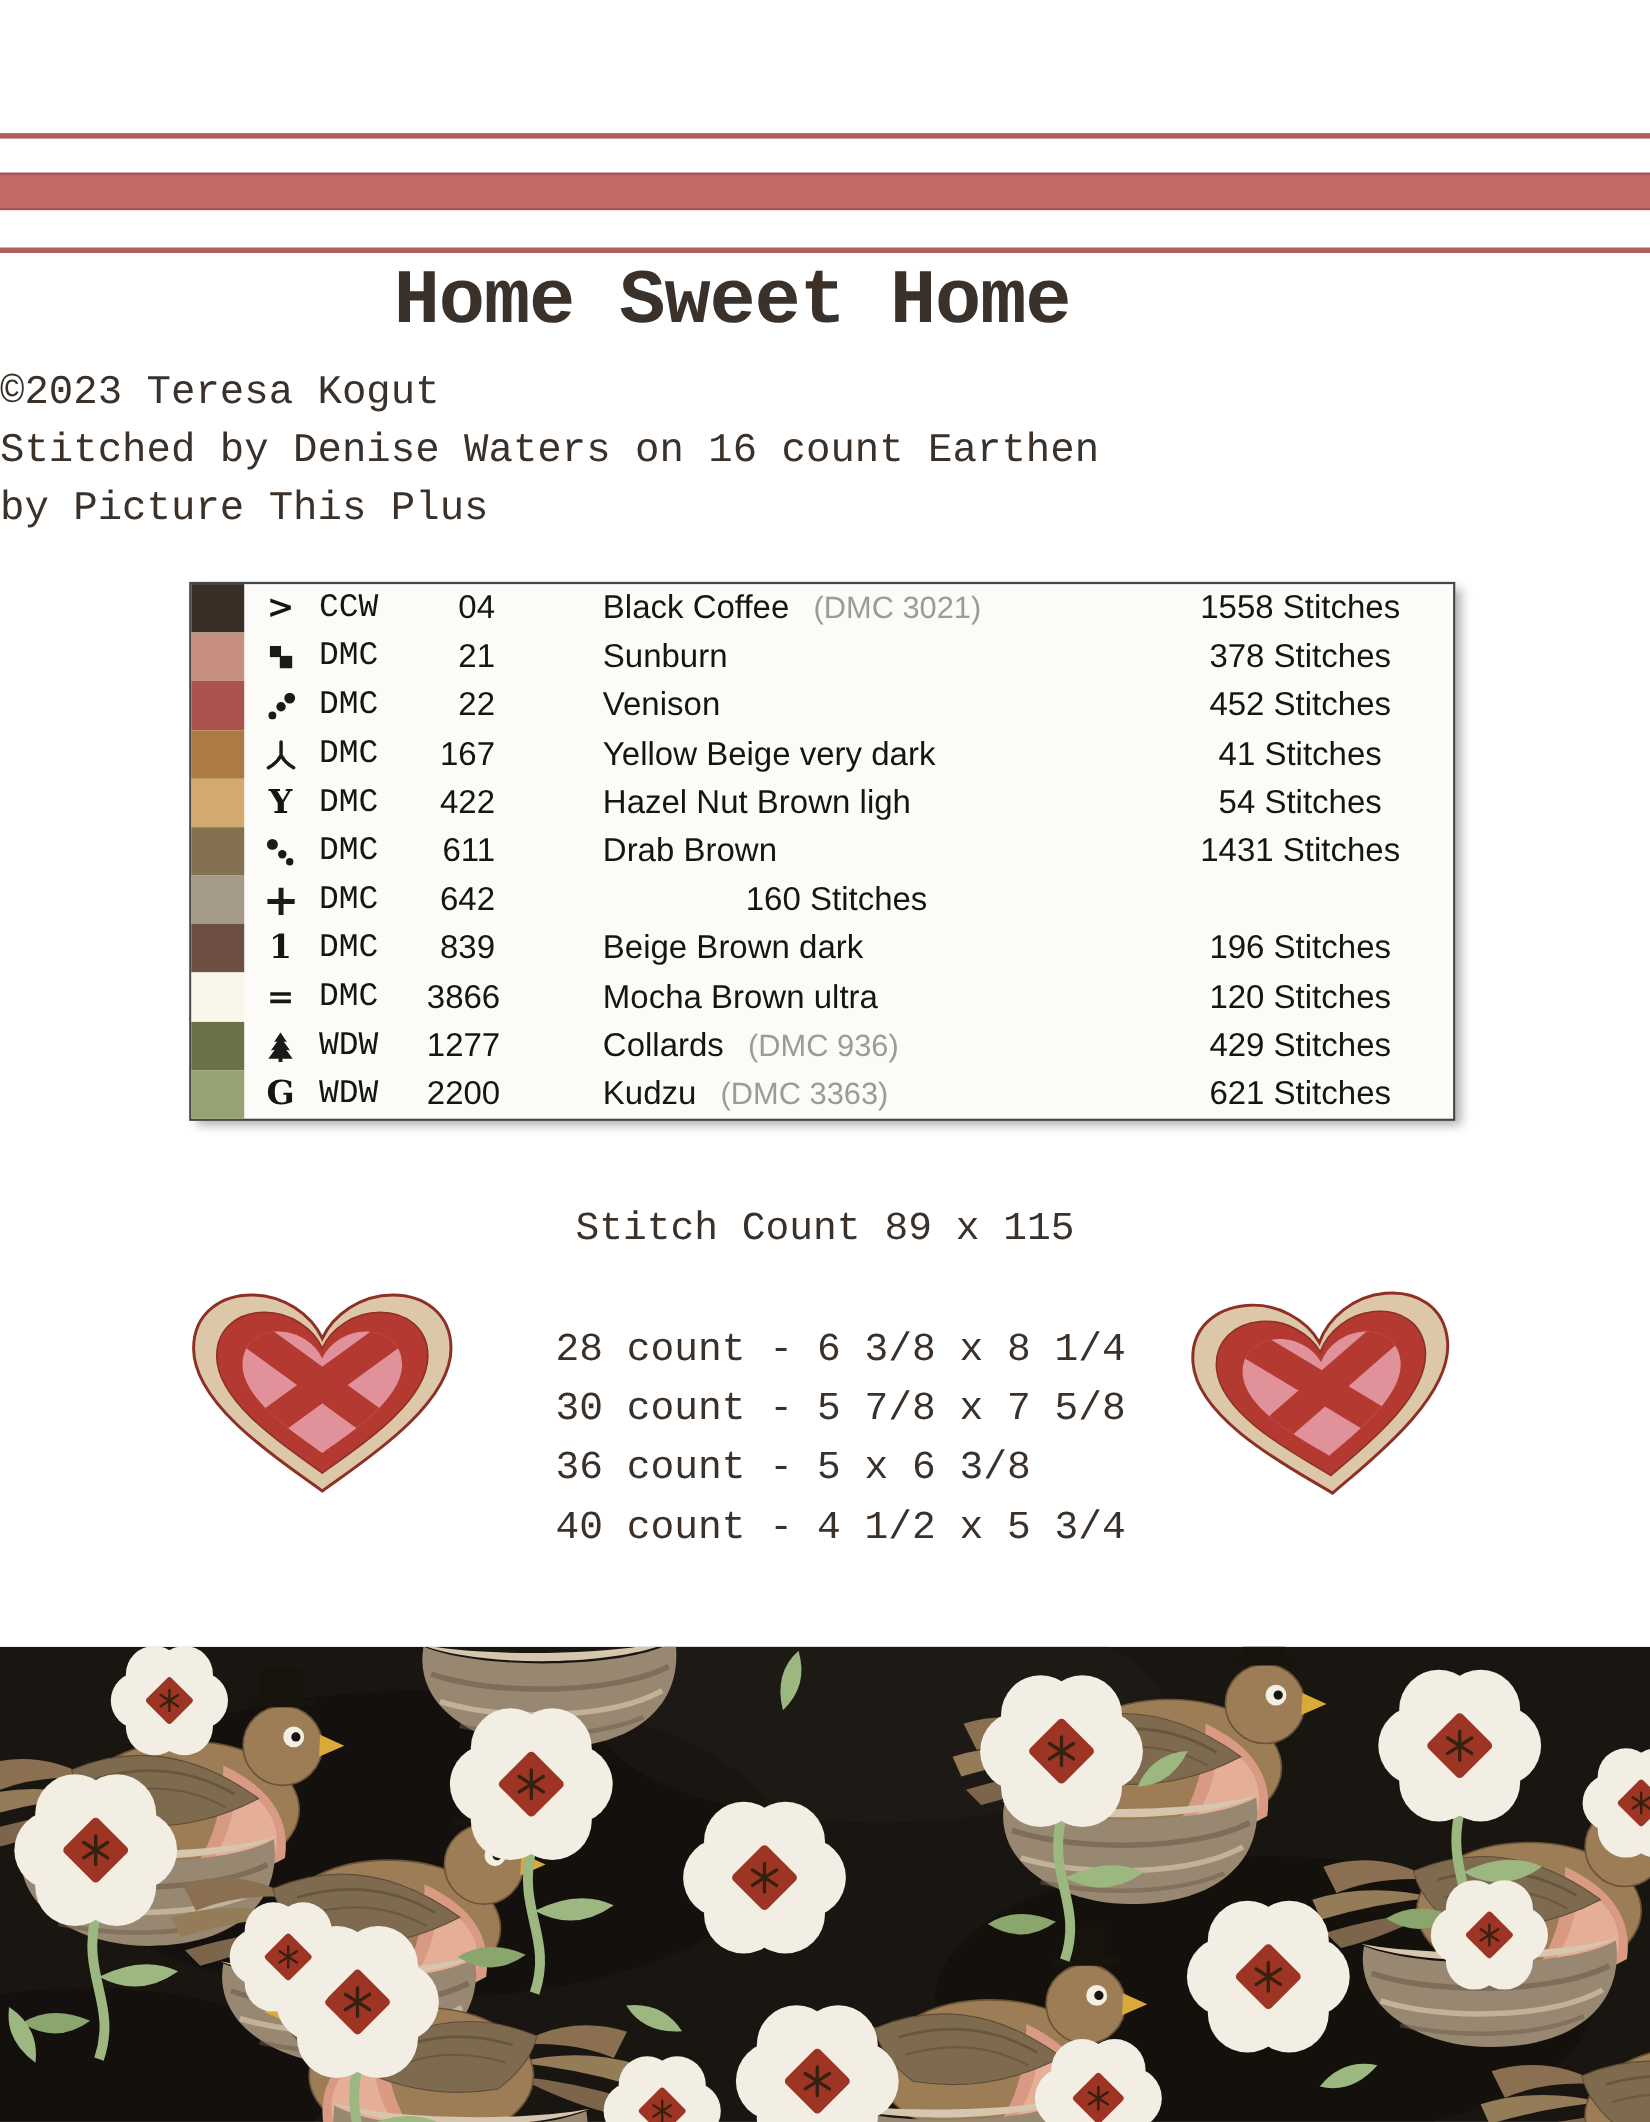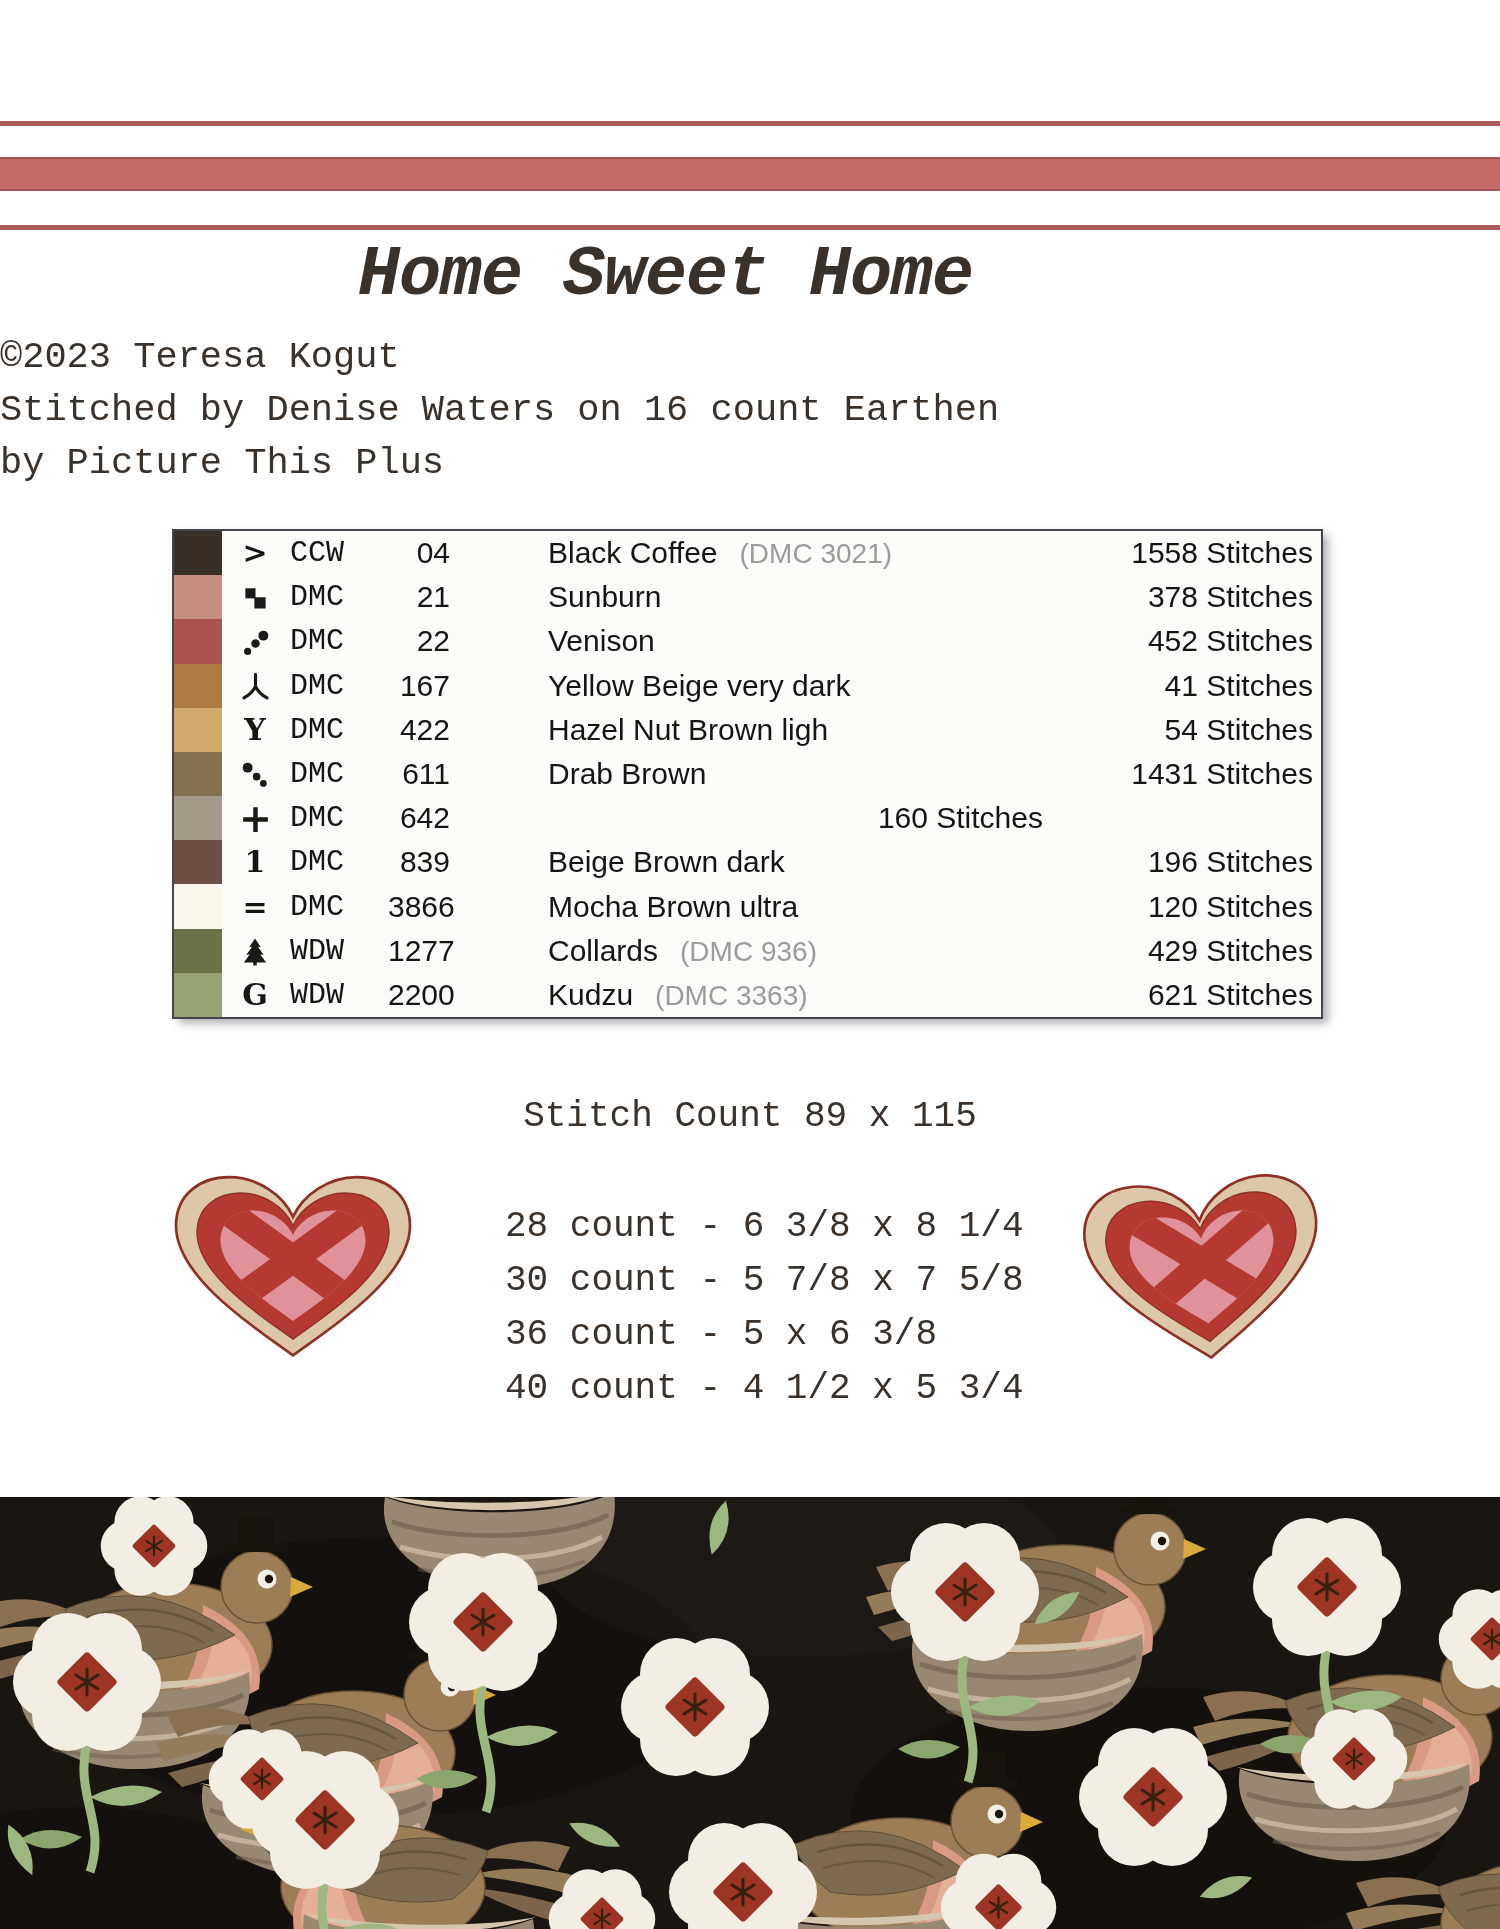--- a/index.html
+++ b/index.html
@@ -9,39 +9,39 @@
   }
   
   .stripe-thin{position:absolute;left:0;width:1500px;height:5px;background:#ad5f60;}
   #stripe-top{top:121px;}
   #stripe-bottom{top:225px;}
   .stripe-bar{position:absolute;left:0;top:157px;width:1500px;height:34px;
     background:#c16a67;border-top:2px solid #a35457;border-bottom:2px solid #a35457;box-sizing:border-box;}
   
   .tw{font-family:"Liberation Mono","DejaVu Sans Mono",monospace;color:#3a312a;}
   .page-title{position:absolute;left:0;top:240px;width:1331px;text-align:center;
-    font-size:70px;font-weight:700;line-height:72px;letter-spacing:-1px;font-style:italic;}
+    font-size:70px;font-weight:700;line-height:72px;letter-spacing:-1px;}
   .subtitle-block{position:absolute;left:0;top:331px;width:1247px;text-align:left;
     font-size:37px;line-height:53px;}
   
   .legend{
     position:absolute;left:172px;top:529px;width:1151px;height:490px;box-sizing:border-box;
     background:#fcfbf7;border:2px solid #43474d;
     box-shadow:6px 5px 9px -1px rgba(70,70,80,.45);
     display:grid;grid-template-rows:repeat(11,1fr);
   }
   .lrow{display:grid;grid-template-columns:48px 66px 100px 90px 1fr 270px;align-items:center;font-size:30px;}
   .swatch{width:48px;height:100%;}
   .sym{text-align:center;font-weight:700;font-family:"DejaVu Serif",serif;font-size:30px;line-height:1;}
   .sym svg{vertical-align:middle;}
   .brand{padding-left:2px;font-family:Liberation Mono, monospace;}
   .num{text-align:right;padding-right:28px;}
   .name-cell{padding-left:70px;white-space:nowrap;}
   .dmcref{color:#9b9b9b;font-size:28px;margin-left:22px;}
-  .stitches{text-align:right;padding-right:8px;}
+  .stitches{text-align:center;padding-right:8px;}
   
   .stitch-count{position:absolute;left:0;top:1096px;width:1500px;text-align:center;font-size:36px;}
   .size-list{position:absolute;left:505px;top:1200px;font-size:36px;line-height:54px;}
   
   .heart{position:absolute;}
   #heart-left{left:158px;top:1165px;}
   #heart-right{left:1070px;top:1172px;transform:rotate(-5deg);}
   
   .fabric{position:absolute;left:0;top:1497px;width:1500px;height:432px;}
 </style>

